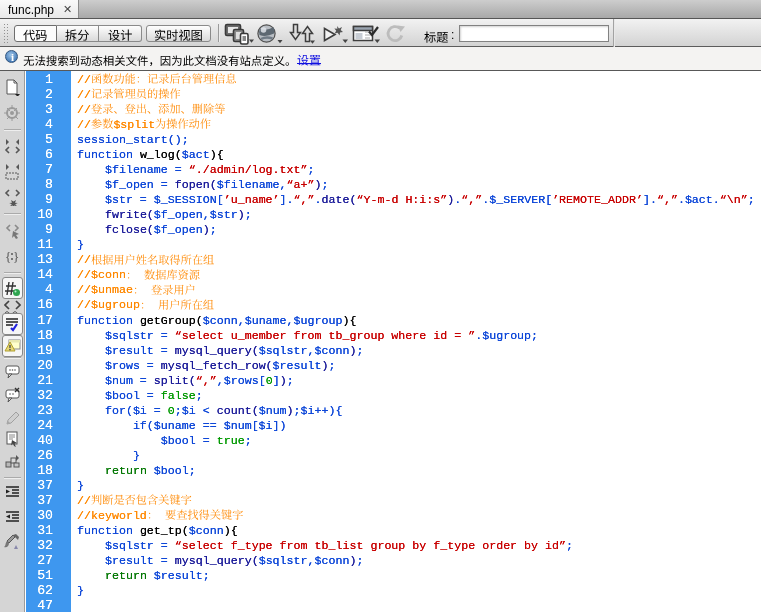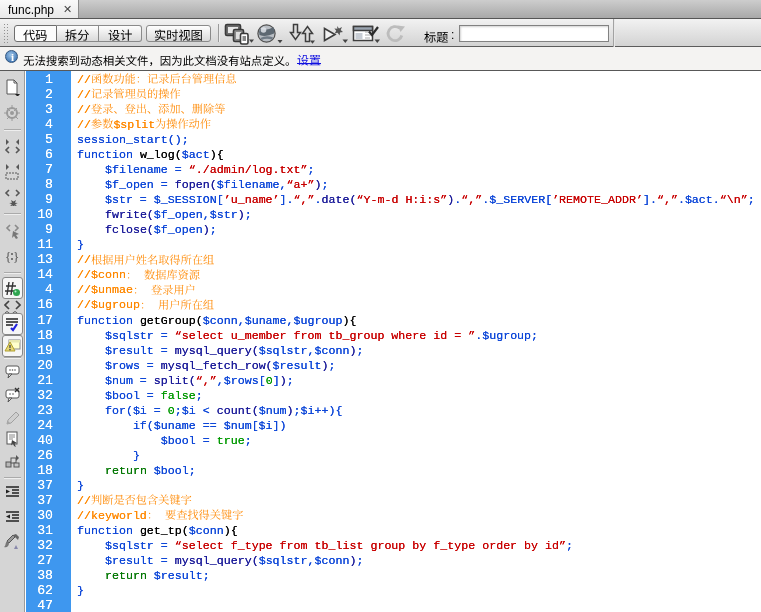--- a/index.html
+++ b/index.html
@@ -260,21 +260,21 @@
         <div class="num">24</div>
         <div class="num">40</div>
         <div class="num">26</div>
         <div class="num">18</div>
         <div class="num">37</div>
         <div class="num">37</div>
         <div class="num">30</div>
         <div class="num">31</div>
         <div class="num">32</div>
         <div class="num">27</div>
-        <div class="num">38</div>
+        <div class="num">51</div>
         <div class="num">62</div>
         <div class="num">47</div>
       </div>
   <div id="codebox"><div class="ln"><i class="c">//</i><svg style="vertical-align:-1.8px;" width="145.6" height="11.5" viewBox="0 -9.856 145.6 11.5">
             <path fill="#ff8800" d="M2.8 -6.4 2.7 -6.3C3.2 -6 4 -5.3 4.2 -4.7C5 -4.3 5.4 -5.9 2.8 -6.4ZM10.4 -7 9.2 -7.1V-0.3H1.9V-6.7C2.2 -6.7 2.4 -6.8 2.4 -7L1.2 -7.1V-0.4C1.1 -0.3 0.9 -0.2 0.8 -0.1L1.7 0.4L2 0H9.2V0.9H9.4C9.7 0.9 10 0.7 10 0.6V-6.7C10.3 -6.7 10.4 -6.8 10.4 -7ZM2.3 -3 2.9 -2.2C3 -2.3 3.1 -2.4 3.1 -2.5C4 -3.2 4.8 -3.8 5.3 -4.3V-1.9C5.3 -1.7 5.3 -1.7 5.1 -1.7C4.9 -1.7 3.7 -1.7 3.7 -1.7V-1.6C4.2 -1.5 4.5 -1.4 4.7 -1.3C4.8 -1.2 4.9 -1 4.9 -0.8C5.9 -0.9 6 -1.3 6 -1.9V-4.2C6.8 -3.6 7.6 -2.8 7.9 -2.2C8.7 -1.8 9 -3.4 6 -4.5V-4.6C6.8 -5 7.8 -5.5 8.4 -5.9C8.6 -5.8 8.7 -5.8 8.7 -5.9L7.8 -6.6C7.4 -6.1 6.6 -5.4 6 -4.8V-6.7C6.3 -6.8 6.4 -6.9 6.4 -7H6.4C7.5 -7.4 8.7 -8 9.5 -8.5C9.8 -8.5 9.9 -8.5 10 -8.6L9.2 -9.4L8.6 -8.9H1.3L1.4 -8.5H8.3C7.7 -8.1 6.8 -7.5 6 -7.1L5.3 -7.1V-4.5C4.1 -3.9 2.8 -3.2 2.3 -3Z M16.9 -8.7 15.9 -9C15.7 -8.4 15.4 -7.8 15.2 -7.3L15.4 -7.2C15.7 -7.6 16.1 -8 16.5 -8.5C16.7 -8.5 16.8 -8.5 16.9 -8.7ZM12.3 -8.9 12.2 -8.8C12.5 -8.5 12.9 -7.9 12.9 -7.4C13.6 -6.9 14.2 -8.2 12.3 -8.9ZM14.4 -3.9C14.8 -3.9 14.9 -4 14.9 -4.1L13.9 -4.4C13.8 -4.2 13.6 -3.8 13.3 -3.3H11.7L11.8 -3H13.2C12.9 -2.4 12.6 -1.9 12.3 -1.6C13 -1.4 13.8 -1.2 14.5 -0.8C13.9 -0.2 13 0.3 11.8 0.7L11.8 0.9C13.2 0.6 14.2 0.1 15 -0.6C15.4 -0.3 15.7 -0.1 15.9 0.1C16.5 0.3 16.7 -0.4 15.5 -1.1C15.9 -1.6 16.3 -2.2 16.5 -2.9C16.8 -2.9 16.9 -2.9 17 -3L16.2 -3.7L15.8 -3.3H14.1ZM15.8 -3C15.6 -2.3 15.3 -1.8 14.9 -1.3C14.5 -1.5 13.9 -1.6 13.1 -1.7C13.4 -2.1 13.7 -2.5 13.9 -3ZM19.4 -9.1 18.2 -9.4C17.9 -7.4 17.4 -5.3 16.7 -4L16.9 -3.9C17.2 -4.3 17.6 -4.9 17.8 -5.5C18.1 -4.2 18.4 -3 18.9 -2C18.2 -0.9 17.2 -0 15.8 0.7L15.9 0.9C17.4 0.3 18.4 -0.5 19.2 -1.4C19.7 -0.5 20.4 0.3 21.4 0.9C21.5 0.5 21.7 0.4 22.1 0.3L22.1 0.2C21 -0.3 20.2 -1 19.6 -1.9C20.5 -3.2 20.9 -4.7 21.1 -6.5H21.8C22 -6.5 22.1 -6.6 22.1 -6.7C21.7 -7 21.2 -7.5 21.2 -7.5L20.6 -6.9H18.4C18.6 -7.5 18.8 -8.2 19 -8.8C19.2 -8.8 19.4 -8.9 19.4 -9.1ZM18.3 -6.5H20.2C20.1 -5 19.8 -3.7 19.2 -2.6C18.7 -3.5 18.3 -4.6 18 -5.8ZM16.5 -7.7 16 -7.1H14.8V-9C15 -9 15.1 -9.1 15.2 -9.3L14.1 -9.4V-7.1L11.7 -7.1L11.8 -6.7H13.7C13.2 -5.8 12.5 -5 11.6 -4.4L11.7 -4.2C12.6 -4.6 13.5 -5.2 14.1 -6V-4.4H14.2C14.4 -4.4 14.8 -4.5 14.8 -4.6V-6.3C15.3 -5.9 15.9 -5.2 16.1 -4.7C16.8 -4.3 17.2 -5.8 14.8 -6.6V-6.7H17.1C17.2 -6.7 17.4 -6.8 17.4 -6.9C17.1 -7.2 16.5 -7.7 16.5 -7.7Z M30.1 -9.2 29 -9.3C29 -8.4 29 -7.4 28.9 -6.6H26.8L26.9 -6.3H28.9C28.8 -3.4 28.1 -1.1 25.2 0.7L25.4 0.9C28.8 -0.9 29.5 -3.3 29.6 -6.3H32C31.8 -3 31.6 -0.7 31.1 -0.3C31 -0.1 30.9 -0.1 30.7 -0.1C30.4 -0.1 29.6 -0.2 29.1 -0.2L29.1 -0C29.5 0 30 0.2 30.2 0.3C30.3 0.4 30.4 0.6 30.4 0.8C30.9 0.8 31.4 0.7 31.7 0.3C32.3 -0.3 32.6 -2.6 32.7 -6.2C32.9 -6.2 33.1 -6.2 33.1 -6.3L32.3 -7.1L31.8 -6.6H29.7C29.7 -7.3 29.7 -8.1 29.7 -8.9C30 -8.9 30.1 -9 30.1 -9.2ZM26.7 -8.4 26.2 -7.8H23L23.1 -7.5H24.7V-2.5C23.9 -2.3 23.2 -2.1 22.8 -1.9L23.4 -1.1C23.5 -1.1 23.6 -1.2 23.6 -1.3C25.5 -2.2 26.8 -2.9 27.8 -3.4L27.8 -3.6L25.4 -2.8V-7.5H27.3C27.5 -7.5 27.6 -7.5 27.6 -7.6C27.3 -8 26.7 -8.4 26.7 -8.4Z M37.5 -8.2 37.4 -8.1C37.7 -7.8 38 -7.3 38.3 -6.9C37 -6.8 35.7 -6.7 34.8 -6.7C35.6 -7.3 36.5 -8.2 36.9 -8.9C37.2 -8.8 37.3 -8.9 37.4 -9L36.3 -9.5C36 -8.8 35.1 -7.4 34.4 -6.9C34.3 -6.8 34.1 -6.8 34.1 -6.8L34.5 -5.8C34.5 -5.9 34.6 -5.9 34.7 -6C36.2 -6.2 37.5 -6.5 38.4 -6.6C38.5 -6.4 38.6 -6.2 38.6 -6C39.4 -5.4 40 -7.1 37.5 -8.2ZM40.9 -4.1 39.9 -4.2V-0.1C39.9 0.5 40 0.7 40.9 0.7H42.1C43.8 0.7 44.2 0.5 44.2 0.2C44.2 0.1 44.1 -0 43.9 -0.1L43.8 -1.4H43.7C43.6 -0.9 43.4 -0.3 43.4 -0.1C43.3 -0.1 43.3 -0 43.1 -0C43 0 42.6 0 42.1 0H41C40.6 0 40.6 -0.1 40.6 -0.2V-1.7C41.7 -2 42.9 -2.5 43.6 -3C43.8 -2.9 44 -2.9 44.1 -3L43.1 -3.7C42.6 -3.1 41.6 -2.4 40.6 -1.9V-3.8C40.8 -3.9 40.9 -4 40.9 -4.1ZM40.9 -9.2 39.8 -9.3V-5.3C39.8 -4.8 40 -4.6 40.9 -4.6H42C43.7 -4.6 44.1 -4.7 44.1 -5.1C44.1 -5.2 44 -5.3 43.8 -5.4L43.7 -6.6H43.6C43.5 -6 43.4 -5.5 43.3 -5.4C43.2 -5.3 43.2 -5.3 43.1 -5.3C42.9 -5.3 42.5 -5.3 42.1 -5.3H41C40.6 -5.3 40.6 -5.3 40.6 -5.5V-6.8C41.6 -7.1 42.8 -7.6 43.5 -8C43.7 -7.9 43.9 -7.9 44 -8L43.1 -8.6C42.6 -8.2 41.5 -7.5 40.6 -7.1V-8.9C40.8 -8.9 40.9 -9 40.9 -9.2ZM35.5 0.6V-1.9H37.8V-0.3C37.8 -0.1 37.8 -0.1 37.6 -0.1C37.4 -0.1 36.6 -0.1 36.6 -0.1V0C37 0.1 37.2 0.2 37.3 0.3C37.5 0.4 37.5 0.6 37.5 0.8C38.4 0.7 38.5 0.4 38.5 -0.2V-4.7C38.8 -4.8 39 -4.9 39 -4.9L38.1 -5.6L37.7 -5.2H35.6L34.8 -5.6V0.9H34.9C35.2 0.9 35.5 0.7 35.5 0.6ZM37.8 -4.9V-3.7H35.5V-4.9ZM37.8 -2.2H35.5V-3.4H37.8Z M47.4 -0.4C47.8 -0.4 48.1 -0.7 48.1 -1.1C48.1 -1.4 47.8 -1.7 47.4 -1.7C47 -1.7 46.7 -1.4 46.7 -1.1C46.7 -0.7 47 -0.4 47.4 -0.4ZM47.4 -4.9C47.8 -4.9 48.1 -5.2 48.1 -5.6C48.1 -5.9 47.8 -6.2 47.4 -6.2C47 -6.2 46.7 -5.9 46.7 -5.6C46.7 -5.2 47 -4.9 47.4 -4.9Z M57.5 -9.4 57.4 -9.3C57.9 -8.8 58.6 -7.9 58.9 -7.2C59.7 -6.7 60.2 -8.4 57.5 -9.4ZM58.8 -5.9C59 -5.9 59.2 -6 59.2 -6.1L58.5 -6.7L58.1 -6.3H56.5L56.6 -6H58.1V-1C58.1 -0.8 58 -0.8 57.7 -0.6L58.2 0.3C58.3 0.3 58.4 0.1 58.5 -0.1C59.3 -0.9 60.1 -1.7 60.5 -2.1L60.4 -2.2L58.8 -1.2ZM60.8 -5.3V-0.3C60.8 0.3 61.1 0.5 62.2 0.5H64C66.3 0.5 66.8 0.4 66.8 0C66.8 -0.1 66.7 -0.2 66.4 -0.3L66.4 -1.9H66.2C66.1 -1.2 66 -0.5 65.9 -0.3C65.8 -0.2 65.7 -0.2 65.6 -0.1C65.3 -0.1 64.8 -0.1 64 -0.1H62.3C61.6 -0.1 61.6 -0.2 61.6 -0.4V-4.6H65V-3.8H65.1C65.4 -3.8 65.7 -3.9 65.7 -4V-8C66 -8 66.2 -8.1 66.3 -8.2L65.3 -8.9L64.9 -8.5H60.2L60.3 -8.1H65V-5H61.7L60.8 -5.3Z M69.2 -4.6 69.1 -4.5C69.7 -4.1 70.4 -3.3 70.6 -2.7C71.5 -2.2 71.9 -3.9 69.2 -4.6ZM76.9 -6 76.4 -5.4H75.7L75.8 -8.4C76 -8.4 76.1 -8.5 76.2 -8.5L75.3 -9.2L75 -8.8H69.1L69.2 -8.5H75L75 -7.1H69.4L69.5 -6.8H75L74.9 -5.4H67.7L67.8 -5H72.4V-2.9C70.5 -2 68.6 -1.1 67.8 -0.9L68.5 -0C68.6 -0.1 68.7 -0.2 68.7 -0.3C70.3 -1.2 71.5 -2 72.4 -2.6V-0.2C72.4 -0.1 72.4 -0 72.1 -0C71.9 -0 70.7 -0.1 70.7 -0.1V0.1C71.2 0.1 71.5 0.2 71.7 0.3C71.9 0.5 71.9 0.7 71.9 0.9C73 0.8 73.1 0.4 73.1 -0.2V-4.6C73.9 -2.1 75.5 -0.8 77.3 0.1C77.4 -0.2 77.6 -0.4 77.9 -0.5L77.9 -0.6C76.8 -1 75.6 -1.6 74.6 -2.6C75.4 -3 76.2 -3.6 76.6 -4C76.9 -3.9 77 -3.9 77.1 -4L76.1 -4.6C75.8 -4.1 75.1 -3.4 74.4 -2.8C73.9 -3.4 73.5 -4.1 73.2 -5H77.6C77.8 -5 77.9 -5.1 77.9 -5.2C77.6 -5.6 76.9 -6 76.9 -6Z M87.1 -9.4C85.8 -8.9 83.4 -8.4 81.3 -8L80.3 -8.4V-5.2C80.3 -3.1 80.1 -1 78.8 0.7L79 0.8C80.9 -0.8 81 -3.3 81 -5.2V-5.7H88.8C89 -5.7 89.1 -5.8 89.2 -5.9C88.7 -6.3 88.1 -6.8 88.1 -6.8L87.5 -6.1H81V-7.8C83.3 -7.9 85.7 -8.3 87.3 -8.6C87.6 -8.5 87.8 -8.5 87.9 -8.6ZM82 -3.8V0.9H82.1C82.5 0.9 82.7 0.7 82.7 0.7V-0.1H87.1V0.8H87.2C87.5 0.8 87.8 0.6 87.8 0.6V-3.4C88 -3.5 88.2 -3.5 88.2 -3.6L87.4 -4.2L87 -3.8H82.8L82 -4.2ZM82.7 -0.4V-3.5H87.1V-0.4Z M96.8 -7.7 96.6 -7.6C97.2 -7.2 97.9 -6.5 98.4 -5.9C95.7 -5.7 93.1 -5.6 91.6 -5.5C93 -6.4 94.5 -7.8 95.4 -8.7C95.6 -8.7 95.8 -8.8 95.8 -8.9L94.8 -9.4C94.1 -8.4 92.4 -6.5 91.1 -5.7C91 -5.6 90.7 -5.6 90.7 -5.6L91.1 -4.6C91.2 -4.7 91.3 -4.7 91.3 -4.8C94.3 -5.1 96.8 -5.4 98.6 -5.6C98.9 -5.2 99.1 -4.8 99.2 -4.5C100.1 -3.9 100.5 -6.1 96.8 -7.7ZM97.8 -0.4H92.6V-3.4H97.8ZM92.6 0.6V-0.1H97.8V0.7H97.9C98.2 0.7 98.5 0.6 98.5 0.5V-3.2C98.8 -3.3 99 -3.4 99 -3.5L98.1 -4.2L97.7 -3.7H92.7L91.9 -4.1V0.8H92C92.3 0.8 92.6 0.7 92.6 0.6Z M105.8 -7.2 105.7 -7.1C106 -6.9 106.3 -6.5 106.3 -6.2C107 -5.7 107.6 -7 105.8 -7.2ZM108.5 -9 107.4 -9.4C107.2 -8.6 106.7 -7.8 106.4 -7.3L106.5 -7.2C106.8 -7.4 107.1 -7.6 107.4 -8H108.3C108.6 -7.7 108.8 -7.2 108.9 -6.9C109.4 -6.4 110 -7.4 108.9 -8H111.2C111.4 -8 111.5 -8 111.5 -8.1C111.2 -8.5 110.6 -8.9 110.6 -8.9L110.1 -8.3H107.7C107.8 -8.5 108 -8.6 108.1 -8.8C108.3 -8.8 108.4 -8.9 108.5 -9ZM104 -9 103 -9.4C102.5 -8.3 101.9 -7.2 101.2 -6.5L101.4 -6.4C102 -6.7 102.5 -7.3 103 -8H103.8C104 -7.7 104.3 -7.2 104.3 -6.9C104.8 -6.4 105.4 -7.4 104.2 -8H106.3C106.4 -8 106.5 -8 106.6 -8.1C106.2 -8.5 105.7 -8.9 105.7 -8.9L105.3 -8.3H103.3C103.4 -8.5 103.5 -8.7 103.6 -8.8C103.8 -8.8 104 -8.9 104 -9ZM104.3 -4.4H108.7V-3.2H104.3ZM103.6 -5.1V0.9H103.7C104 0.9 104.3 0.7 104.3 0.6V0.1H109.3V0.7H109.4C109.7 0.7 110.1 0.5 110.1 0.5V-1.5C110.3 -1.6 110.4 -1.6 110.5 -1.7L109.6 -2.4L109.2 -2H104.3V-2.9H108.7V-2.6H108.8C109 -2.6 109.4 -2.7 109.4 -2.8V-4.3C109.6 -4.4 109.7 -4.5 109.8 -4.5L108.9 -5.2L108.6 -4.8H104.4ZM104.3 -1.6H109.3V-0.2H104.3ZM102.7 -6.6 102.5 -6.6C102.6 -5.9 102.3 -5.3 101.9 -5C101.7 -4.9 101.6 -4.7 101.7 -4.4C101.8 -4.2 102.2 -4.2 102.4 -4.4C102.7 -4.6 102.9 -5.1 102.9 -5.7H110.2C110.1 -5.3 110 -4.9 109.9 -4.6L110.1 -4.5C110.4 -4.8 110.8 -5.3 111 -5.6C111.2 -5.6 111.3 -5.6 111.4 -5.7L110.6 -6.5L110.1 -6H102.9C102.8 -6.2 102.8 -6.4 102.7 -6.6Z M116.5 -8.6V-3.2H116.6C116.9 -3.2 117.2 -3.3 117.2 -3.4V-3.9H118.9V-2.2H116.4L116.5 -1.8H118.9V0.1H115.3L115.4 0.5H122.7C122.8 0.5 123 0.4 123 0.3C122.6 -0.1 122 -0.6 122 -0.6L121.5 0.1H119.6V-1.8H122.2C122.4 -1.8 122.5 -1.9 122.5 -2C122.1 -2.4 121.6 -2.8 121.6 -2.8L121 -2.2H119.6V-3.9H121.4V-3.4H121.5C121.8 -3.4 122.1 -3.6 122.1 -3.7V-8.1C122.4 -8.2 122.5 -8.3 122.6 -8.3L121.7 -9L121.3 -8.6H117.2L116.5 -8.9ZM118.9 -6.1V-4.2H117.2V-6.1ZM119.6 -6.1H121.4V-4.2H119.6ZM118.9 -6.4H117.2V-8.3H118.9ZM119.6 -6.4V-8.3H121.4V-6.4ZM112.3 -1.2 112.7 -0.3C112.8 -0.3 112.9 -0.4 112.9 -0.5C114.4 -1.3 115.5 -1.9 116.4 -2.4L116.3 -2.5L114.6 -1.9V-4.9H115.9C116.1 -4.9 116.2 -4.9 116.2 -5C115.9 -5.4 115.4 -5.8 115.4 -5.8L114.9 -5.2H114.6V-7.9H116.1C116.2 -7.9 116.4 -7.9 116.4 -8.1C116 -8.4 115.4 -8.9 115.4 -8.9L114.9 -8.2H112.5L112.6 -7.9H113.9V-5.2H112.5L112.6 -4.9H113.9V-1.7C113.2 -1.4 112.6 -1.3 112.3 -1.2Z M129.4 -9.5 129.3 -9.4C129.7 -9 130.3 -8.2 130.3 -7.6C131.1 -7.1 131.7 -8.7 129.4 -9.5ZM132.5 -4.9 132 -4.3H127.5L127.6 -4H133.1C133.2 -4 133.3 -4 133.3 -4.1C133 -4.5 132.5 -4.9 132.5 -4.9ZM132.5 -6.5 132 -5.8H127.5L127.5 -5.5H133.1C133.2 -5.5 133.3 -5.6 133.4 -5.7C133 -6 132.5 -6.5 132.5 -6.5ZM133.1 -8.1 132.6 -7.4H126.7L126.8 -7.1H133.8C133.9 -7.1 134 -7.1 134.1 -7.2C133.7 -7.6 133.1 -8.1 133.1 -8.1ZM126.2 -6.3 125.8 -6.4C126.2 -7.2 126.5 -8 126.8 -8.8C127.1 -8.8 127.2 -8.9 127.2 -9L126.1 -9.4C125.5 -7.2 124.5 -5 123.6 -3.6L123.7 -3.5C124.2 -4 124.7 -4.6 125.1 -5.3V0.9H125.3C125.6 0.9 125.9 0.7 125.9 0.6V-6.1C126.1 -6.1 126.2 -6.2 126.2 -6.3ZM128.4 0.6V0H132.2V0.7H132.3C132.6 0.7 132.9 0.6 133 0.5V-2.4C133.2 -2.4 133.3 -2.5 133.4 -2.6L132.5 -3.3L132.1 -2.8H128.4L127.7 -3.2V0.9H127.8C128.1 0.9 128.4 0.7 128.4 0.6ZM132.2 -2.5V-0.3H128.4V-2.5Z M138.7 -2.6 137.6 -2.7V-0.2C137.6 0.4 137.8 0.5 138.9 0.5H140.5C142.8 0.5 143.2 0.4 143.2 0C143.2 -0.1 143.1 -0.2 142.8 -0.3L142.8 -1.5H142.7C142.5 -0.9 142.4 -0.5 142.3 -0.3C142.3 -0.2 142.2 -0.2 142 -0.2C141.8 -0.1 141.3 -0.1 140.6 -0.1H139C138.4 -0.1 138.4 -0.2 138.4 -0.3V-2.4C138.6 -2.4 138.7 -2.5 138.7 -2.6ZM136.5 -2.2 136.3 -2.2C136.3 -1.4 135.8 -0.6 135.3 -0.3C135.1 -0.2 134.9 0 135 0.2C135.2 0.4 135.5 0.4 135.8 0.2C136.2 -0.1 136.8 -0.9 136.5 -2.2ZM143 -2.3 142.8 -2.2C143.5 -1.6 144.2 -0.7 144.4 0.1C145.2 0.7 145.7 -1.2 143 -2.3ZM139.5 -2.8 139.4 -2.7C139.8 -2.3 140.4 -1.6 140.5 -1C141.2 -0.5 141.7 -2 139.5 -2.8ZM137.5 -3V-3.4H142.5V-2.8H142.6C142.8 -2.8 143.2 -2.9 143.2 -3V-7.7C143.4 -7.8 143.6 -7.8 143.7 -7.9L142.8 -8.6L142.3 -8.2H139.6C139.9 -8.4 140.2 -8.7 140.4 -9C140.6 -8.9 140.8 -9 140.8 -9.2L139.6 -9.5C139.5 -9.1 139.3 -8.6 139.2 -8.2H137.6L136.8 -8.5V-2.7H136.9C137.3 -2.7 137.5 -2.9 137.5 -3ZM142.5 -3.7H137.5V-4.9H142.5ZM142.5 -6.7H137.5V-7.8H142.5ZM142.5 -6.4V-5.2H137.5V-6.4Z"></path>
           </svg></div><div class="ln"><i class="c">//</i><svg style="vertical-align:-1.8px;" width="89.6" height="11.5" viewBox="0 -9.856 89.6 11.5">
             <path fill="#ff8800" d="M1.5 -9.4 1.4 -9.3C1.9 -8.8 2.6 -7.9 2.9 -7.2C3.7 -6.7 4.2 -8.4 1.5 -9.4ZM2.8 -5.9C3 -5.9 3.2 -6 3.2 -6.1L2.5 -6.7L2.1 -6.3H0.5L0.6 -6H2.1V-1C2.1 -0.8 2 -0.8 1.7 -0.6L2.2 0.3C2.3 0.3 2.4 0.1 2.5 -0.1C3.3 -0.9 4.1 -1.7 4.5 -2.1L4.4 -2.2L2.8 -1.2ZM4.8 -5.3V-0.3C4.8 0.3 5.1 0.5 6.2 0.5H8C10.3 0.5 10.8 0.4 10.8 0C10.8 -0.1 10.7 -0.2 10.4 -0.3L10.4 -1.9H10.2C10.1 -1.2 10 -0.5 9.9 -0.3C9.8 -0.2 9.7 -0.2 9.6 -0.1C9.3 -0.1 8.8 -0.1 8 -0.1H6.3C5.6 -0.1 5.6 -0.2 5.6 -0.4V-4.6H9V-3.8H9.1C9.4 -3.8 9.7 -3.9 9.7 -4V-8C10 -8 10.2 -8.1 10.3 -8.2L9.3 -8.9L8.9 -8.5H4.2L4.3 -8.1H9V-5H5.7L4.8 -5.3Z M13.2 -4.6 13.1 -4.5C13.7 -4.1 14.4 -3.3 14.6 -2.7C15.5 -2.2 15.9 -3.9 13.2 -4.6ZM20.9 -6 20.4 -5.4H19.7L19.8 -8.4C20 -8.4 20.1 -8.5 20.2 -8.5L19.3 -9.2L19 -8.8H13.1L13.2 -8.5H19L19 -7.1H13.4L13.5 -6.8H19L18.9 -5.4H11.7L11.8 -5H16.4V-2.9C14.5 -2 12.6 -1.1 11.8 -0.9L12.5 -0C12.6 -0.1 12.7 -0.2 12.7 -0.3C14.3 -1.2 15.5 -2 16.4 -2.6V-0.2C16.4 -0.1 16.4 -0 16.1 -0C15.9 -0 14.7 -0.1 14.7 -0.1V0.1C15.2 0.1 15.5 0.2 15.7 0.3C15.9 0.5 15.9 0.7 15.9 0.9C17 0.8 17.1 0.4 17.1 -0.2V-4.6C17.9 -2.1 19.5 -0.8 21.3 0.1C21.4 -0.2 21.6 -0.4 21.9 -0.5L21.9 -0.6C20.8 -1 19.6 -1.6 18.6 -2.6C19.4 -3 20.2 -3.6 20.6 -4C20.9 -3.9 21 -3.9 21.1 -4L20.1 -4.6C19.8 -4.1 19.1 -3.4 18.4 -2.8C17.9 -3.4 17.5 -4.1 17.2 -5H21.6C21.8 -5 21.9 -5.1 21.9 -5.2C21.6 -5.6 20.9 -6 20.9 -6Z M27.4 -7.2 27.3 -7.1C27.6 -6.9 27.9 -6.5 27.9 -6.2C28.6 -5.7 29.2 -7 27.4 -7.2ZM30.1 -9 29 -9.4C28.8 -8.6 28.3 -7.8 28 -7.3L28.1 -7.2C28.4 -7.4 28.7 -7.6 29 -8H29.9C30.2 -7.7 30.4 -7.2 30.5 -6.9C31 -6.4 31.6 -7.4 30.5 -8H32.8C33 -8 33.1 -8 33.1 -8.1C32.8 -8.5 32.2 -8.9 32.2 -8.9L31.7 -8.3H29.3C29.4 -8.5 29.6 -8.6 29.7 -8.8C29.9 -8.8 30 -8.9 30.1 -9ZM25.6 -9 24.6 -9.4C24.1 -8.3 23.5 -7.2 22.8 -6.5L23 -6.4C23.6 -6.7 24.1 -7.3 24.6 -8H25.4C25.6 -7.7 25.9 -7.2 25.9 -6.9C26.4 -6.4 27 -7.4 25.8 -8H27.9C28 -8 28.1 -8 28.2 -8.1C27.8 -8.5 27.3 -8.9 27.3 -8.9L26.9 -8.3H24.9C25 -8.5 25.1 -8.7 25.2 -8.8C25.4 -8.8 25.6 -8.9 25.6 -9ZM25.9 -4.4H30.3V-3.2H25.9ZM25.2 -5.1V0.9H25.3C25.6 0.9 25.9 0.7 25.9 0.6V0.1H30.9V0.7H31C31.3 0.7 31.7 0.5 31.7 0.5V-1.5C31.9 -1.6 32 -1.6 32.1 -1.7L31.2 -2.4L30.8 -2H25.9V-2.9H30.3V-2.6H30.4C30.6 -2.6 31 -2.7 31 -2.8V-4.3C31.2 -4.4 31.3 -4.5 31.4 -4.5L30.5 -5.2L30.2 -4.8H26ZM25.9 -1.6H30.9V-0.2H25.9ZM24.3 -6.6 24.1 -6.6C24.2 -5.9 23.9 -5.3 23.5 -5C23.3 -4.9 23.2 -4.7 23.3 -4.4C23.4 -4.2 23.8 -4.2 24 -4.4C24.3 -4.6 24.5 -5.1 24.5 -5.7H31.8C31.7 -5.3 31.6 -4.9 31.5 -4.6L31.7 -4.5C32 -4.8 32.4 -5.3 32.6 -5.6C32.8 -5.6 32.9 -5.6 33 -5.7L32.2 -6.5L31.7 -6H24.5C24.4 -6.2 24.4 -6.4 24.3 -6.6Z M38.1 -8.6V-3.2H38.2C38.5 -3.2 38.8 -3.3 38.8 -3.4V-3.9H40.5V-2.2H38L38.1 -1.8H40.5V0.1H36.9L37 0.5H44.3C44.4 0.5 44.6 0.4 44.6 0.3C44.2 -0.1 43.6 -0.6 43.6 -0.6L43.1 0.1H41.2V-1.8H43.8C44 -1.8 44.1 -1.9 44.1 -2C43.7 -2.4 43.2 -2.8 43.2 -2.8L42.6 -2.2H41.2V-3.9H43V-3.4H43.1C43.4 -3.4 43.7 -3.6 43.7 -3.7V-8.1C44 -8.2 44.1 -8.3 44.2 -8.3L43.3 -9L42.9 -8.6H38.8L38.1 -8.9ZM40.5 -6.1V-4.2H38.8V-6.1ZM41.2 -6.1H43V-4.2H41.2ZM40.5 -6.4H38.8V-8.3H40.5ZM41.2 -6.4V-8.3H43V-6.4ZM33.9 -1.2 34.3 -0.3C34.4 -0.3 34.5 -0.4 34.5 -0.5C36 -1.3 37.1 -1.9 38 -2.4L37.9 -2.5L36.2 -1.9V-4.9H37.5C37.7 -4.9 37.8 -4.9 37.8 -5C37.5 -5.4 37 -5.8 37 -5.8L36.5 -5.2H36.2V-7.9H37.7C37.8 -7.9 38 -7.9 38 -8.1C37.6 -8.4 37 -8.9 37 -8.9L36.5 -8.2H34.1L34.2 -7.9H35.5V-5.2H34.1L34.2 -4.9H35.5V-1.7C34.8 -1.4 34.2 -1.3 33.9 -1.2Z M50.7 -1.5 50.6 -1.3C52.4 -0.7 53.8 0.1 54.5 0.8C55.4 1.4 56.7 -0.4 50.7 -1.5ZM51.3 -4.3 50.1 -4.4C50.1 -2 50.1 -0.4 45.4 0.7L45.6 0.9C50.8 -0.1 50.8 -1.7 50.9 -4.1C51.1 -4.1 51.2 -4.2 51.3 -4.3ZM47.5 -1.1V-4.9H53.5V-1.2H53.6C53.9 -1.2 54.2 -1.4 54.2 -1.5V-4.8C54.4 -4.8 54.6 -4.9 54.7 -5L53.8 -5.7L53.4 -5.2H47.5L46.7 -5.6V-0.9H46.8C47.2 -0.9 47.5 -1.1 47.5 -1.1ZM48.1 -6.1V-6.4H53V-6H53.1C53.3 -6 53.7 -6.2 53.7 -6.2V-8.3C53.9 -8.3 54.1 -8.4 54.1 -8.5L53.3 -9.1L52.9 -8.7H48.1L47.4 -9.1V-5.8H47.5C47.8 -5.8 48.1 -6 48.1 -6.1ZM53 -8.4V-6.8H48.1V-8.4Z M62.1 -5.1 62 -5C62.5 -4.4 63.2 -3.4 63.3 -2.7C64.2 -2.1 64.8 -3.9 62.1 -5.1ZM59.7 -9.1 58.6 -9.4C58.5 -8.8 58.3 -8 58.1 -7.4H57.8L57 -7.8V0.5H57.1C57.4 0.5 57.7 0.4 57.7 0.3V-0.6H60V0.2H60.1C60.4 0.2 60.7 0 60.7 -0.1V-6.9C61 -7 61.2 -7.1 61.2 -7.2L60.3 -7.9L59.9 -7.4H58.5C58.8 -7.9 59.1 -8.4 59.3 -8.9C59.5 -8.9 59.7 -8.9 59.7 -9.1ZM60 -7.1V-4.3H57.7V-7.1ZM57.7 -3.9H60V-1H57.7ZM63.9 -9 62.8 -9.4C62.4 -7.6 61.7 -5.9 61 -4.8L61.1 -4.7C61.7 -5.3 62.3 -6.1 62.8 -7.1H65.5C65.4 -3.2 65.2 -0.7 64.8 -0.3C64.7 -0.2 64.6 -0.1 64.4 -0.1C64.1 -0.1 63.3 -0.2 62.8 -0.3L62.8 -0.1C63.3 0 63.7 0.2 63.9 0.3C64.1 0.4 64.1 0.6 64.1 0.9C64.7 0.9 65.1 0.7 65.4 0.3C66 -0.3 66.1 -2.8 66.2 -7C66.5 -7 66.6 -7.1 66.7 -7.2L65.8 -7.9L65.4 -7.4H62.9C63.1 -7.9 63.3 -8.3 63.5 -8.8C63.7 -8.8 63.9 -8.9 63.9 -9Z M67.5 -3.9 68 -3C68.1 -3 68.2 -3.1 68.2 -3.2L69.2 -3.8V-0.3C69.2 -0.1 69.2 -0 69 -0C68.8 -0 67.8 -0.1 67.8 -0.1V0.1C68.3 0.1 68.5 0.2 68.6 0.3C68.8 0.4 68.8 0.6 68.9 0.9C69.8 0.8 69.9 0.4 69.9 -0.2V-4.2L71.1 -4.9L71.1 -5L69.9 -4.6V-6.6H71.4C71.5 -6.6 71.6 -6.7 71.6 -6.8C71.3 -7.1 70.8 -7.6 70.8 -7.6L70.3 -7H69.9V-9C70.2 -9 70.3 -9.1 70.3 -9.3L69.2 -9.4V-7H67.7L67.7 -6.6H69.2V-4.4C68.5 -4.2 67.9 -4 67.5 -3.9ZM74.7 -6.1V-3.7L73.9 -3.8V-2.8H70.8L70.9 -2.5H73.3C72.7 -1.4 71.7 -0.5 70.5 0.2L70.6 0.4C71.9 -0.2 73.1 -1 73.9 -2V0.9H74C74.3 0.9 74.6 0.7 74.6 0.6V-2.5H74.6C75.2 -1.3 76.3 -0.3 77.4 0.3C77.5 -0.1 77.7 -0.3 78 -0.3L78 -0.4C76.9 -0.8 75.6 -1.6 74.9 -2.5H77.6C77.8 -2.5 77.9 -2.6 77.9 -2.7C77.6 -3 77 -3.5 77 -3.5L76.4 -2.8H74.6V-3.4C74.8 -3.5 74.9 -3.6 74.9 -3.7C75.2 -3.7 75.4 -3.8 75.4 -3.9V-4.1H76.8V-3.8H76.9C77.2 -3.8 77.5 -3.9 77.5 -4V-5.7C77.7 -5.8 77.9 -5.8 77.9 -5.9L77.1 -6.5L76.7 -6.1H75.5L74.7 -6.5ZM72.4 -8.9V-6.6H72.5C72.9 -6.6 73.1 -6.8 73.1 -6.8V-6.9H75.5V-6.7H75.6C75.9 -6.7 76.2 -6.8 76.2 -6.9V-8.5C76.4 -8.5 76.6 -8.6 76.6 -8.7L75.8 -9.3L75.4 -8.9H73.2L72.4 -9.3ZM73.1 -7.3V-8.6H75.5V-7.3ZM71.2 -6.1V-3.6H71.3C71.6 -3.6 71.8 -3.8 71.8 -3.9V-4.1H73.2V-3.8H73.3C73.5 -3.8 73.9 -3.9 73.9 -4V-5.7C74.1 -5.8 74.2 -5.8 74.3 -5.9L73.5 -6.5L73.1 -6.1H71.9L71.2 -6.5ZM71.8 -4.4V-5.8H73.2V-4.4ZM75.4 -4.4V-5.8H76.8V-4.4Z M84.2 -9.4C83.7 -7.4 82.7 -5.6 81.7 -4.4L81.9 -4.3C82.6 -4.9 83.3 -5.8 83.9 -6.8H84.8V0.9H84.9C85.3 0.9 85.6 0.7 85.6 0.6V-2.1H88.6C88.8 -2.1 88.9 -2.1 88.9 -2.3C88.5 -2.6 88 -3.1 88 -3.1L87.4 -2.4H85.6V-4.5H88.4C88.6 -4.5 88.7 -4.5 88.7 -4.7C88.4 -5 87.8 -5.5 87.8 -5.5L87.3 -4.8H85.6V-6.8H88.9C89.1 -6.8 89.2 -6.9 89.2 -7C88.8 -7.3 88.2 -7.8 88.2 -7.8L87.7 -7.1H84.1C84.4 -7.6 84.7 -8.2 84.9 -8.8C85.2 -8.7 85.3 -8.8 85.4 -9ZM81.6 -9.4C80.9 -7.2 79.8 -5.1 78.8 -3.7L78.9 -3.6C79.5 -4.1 80 -4.7 80.5 -5.4V0.9H80.6C80.9 0.9 81.2 0.7 81.2 0.6V-5.9C81.4 -5.9 81.5 -6 81.5 -6.1L81 -6.3C81.5 -7.1 81.9 -7.9 82.3 -8.8C82.5 -8.8 82.7 -8.9 82.7 -9Z"></path>
           </svg></div><div class="ln"><i class="c">//</i><svg style="vertical-align:-1.8px;" width="134.4" height="11.5" viewBox="0 -9.856 134.4 11.5">
             <path fill="#ff8800" d="M3.6 -5.8 3.7 -5.5H7.3C7.5 -5.5 7.6 -5.5 7.6 -5.7C7.3 -6 6.7 -6.4 6.7 -6.4L6.2 -5.8ZM3.4 -1.7 3.3 -1.7C3.6 -1.2 4 -0.5 4 0C4.7 0.6 5.4 -0.9 3.4 -1.7ZM1.3 -7.6 1.2 -7.5C1.7 -7.2 2.3 -6.6 2.5 -6.1C2.6 -6 2.7 -5.9 2.8 -6C2.1 -5.1 1.3 -4.4 0.3 -3.8L0.4 -3.7C2.7 -4.7 4.3 -6.4 5.1 -8.2C5.4 -8.2 5.5 -8.2 5.6 -8.3L4.8 -9.1L4.3 -8.6H1.7L1.8 -8.3H4.3C4 -7.6 3.6 -6.9 3.1 -6.3C3.2 -6.7 2.7 -7.4 1.3 -7.6ZM7 -1.8C6.8 -1.2 6.5 -0.3 6.2 0.3H0.6L0.7 0.6H10.3C10.5 0.6 10.6 0.5 10.7 0.4C10.2 0.1 9.6 -0.4 9.6 -0.4L9 0.3H6.5C7 -0.2 7.4 -0.8 7.7 -1.2C7.9 -1.2 8 -1.3 8.1 -1.4ZM9.7 -7.7C9.4 -7.3 8.8 -6.6 8.2 -6.2C7.9 -6.5 7.6 -6.8 7.3 -7.1C8 -7.5 8.6 -8 9.1 -8.3C9.3 -8.2 9.4 -8.3 9.5 -8.4L8.6 -8.9C8.3 -8.5 7.7 -7.9 7.1 -7.4C6.7 -8 6.3 -8.6 6.1 -9.4L5.9 -9.3C6.6 -6.7 8.1 -4.9 10.2 -3.8C10.3 -4.2 10.6 -4.3 10.9 -4.4L10.9 -4.5C10 -4.8 9.2 -5.3 8.4 -6C9.1 -6.3 9.8 -6.7 10.2 -7.1C10.5 -7 10.6 -7 10.7 -7.1ZM2.6 -4.4V-1.6H2.7C3 -1.6 3.4 -1.8 3.4 -1.8V-2.2H7.8V-1.8H7.9C8.2 -1.8 8.5 -1.9 8.5 -2V-4C8.7 -4.1 8.9 -4.1 9 -4.2L8.1 -4.9L7.7 -4.4H3.4L2.6 -4.8ZM3.4 -2.5V-4.1H7.8V-2.5Z M13.2 -4.6 13.1 -4.5C13.7 -4.1 14.4 -3.3 14.6 -2.7C15.5 -2.2 15.9 -3.9 13.2 -4.6ZM20.9 -6 20.4 -5.4H19.7L19.8 -8.4C20 -8.4 20.1 -8.5 20.2 -8.5L19.3 -9.2L19 -8.8H13.1L13.2 -8.5H19L19 -7.1H13.4L13.5 -6.8H19L18.9 -5.4H11.7L11.8 -5H16.4V-2.9C14.5 -2 12.6 -1.1 11.8 -0.9L12.5 -0C12.6 -0.1 12.7 -0.2 12.7 -0.3C14.3 -1.2 15.5 -2 16.4 -2.6V-0.2C16.4 -0.1 16.4 -0 16.1 -0C15.9 -0 14.7 -0.1 14.7 -0.1V0.1C15.2 0.1 15.5 0.2 15.7 0.3C15.9 0.5 15.9 0.7 15.9 0.9C17 0.8 17.1 0.4 17.1 -0.2V-4.6C17.9 -2.1 19.5 -0.8 21.3 0.1C21.4 -0.2 21.6 -0.4 21.9 -0.5L21.9 -0.6C20.8 -1 19.6 -1.6 18.6 -2.6C19.4 -3 20.2 -3.6 20.6 -4C20.9 -3.9 21 -3.9 21.1 -4L20.1 -4.6C19.8 -4.1 19.1 -3.4 18.4 -2.8C17.9 -3.4 17.5 -4.1 17.2 -5H21.6C21.8 -5 21.9 -5.1 21.9 -5.2C21.6 -5.6 20.9 -6 20.9 -6Z M25.2 0.9C25.5 0.9 25.6 0.7 25.6 0.3C25.6 0.1 25.6 -0.1 25.4 -0.4C25 -0.9 24.3 -1.5 23 -1.9L22.8 -1.7C23.8 -1 24.3 -0.4 24.7 0.4C24.8 0.7 25 0.9 25.2 0.9Z M37.2 -5.8 37.3 -5.5H40.9C41.1 -5.5 41.2 -5.5 41.2 -5.7C40.9 -6 40.3 -6.4 40.3 -6.4L39.8 -5.8ZM37 -1.7 36.9 -1.7C37.2 -1.2 37.6 -0.5 37.6 0C38.3 0.6 39 -0.9 37 -1.7ZM34.9 -7.6 34.8 -7.5C35.3 -7.2 35.9 -6.6 36.1 -6.1C36.2 -6 36.3 -5.9 36.4 -6C35.7 -5.1 34.9 -4.4 33.9 -3.8L34 -3.7C36.3 -4.7 37.9 -6.4 38.7 -8.2C39 -8.2 39.1 -8.2 39.2 -8.3L38.4 -9.1L37.9 -8.6H35.3L35.4 -8.3H37.9C37.6 -7.6 37.2 -6.9 36.7 -6.3C36.8 -6.7 36.3 -7.4 34.9 -7.6ZM40.6 -1.8C40.4 -1.2 40.1 -0.3 39.8 0.3H34.2L34.3 0.6H43.9C44.1 0.6 44.2 0.5 44.3 0.4C43.8 0.1 43.2 -0.4 43.2 -0.4L42.6 0.3H40.1C40.6 -0.2 41 -0.8 41.3 -1.2C41.5 -1.2 41.6 -1.3 41.7 -1.4ZM43.3 -7.7C43 -7.3 42.4 -6.6 41.8 -6.2C41.5 -6.5 41.2 -6.8 40.9 -7.1C41.6 -7.5 42.2 -8 42.7 -8.3C42.9 -8.2 43 -8.3 43.1 -8.4L42.2 -8.9C41.9 -8.5 41.3 -7.9 40.7 -7.4C40.3 -8 39.9 -8.6 39.7 -9.4L39.5 -9.3C40.2 -6.7 41.7 -4.9 43.8 -3.8C43.9 -4.2 44.2 -4.3 44.5 -4.4L44.5 -4.5C43.6 -4.8 42.8 -5.3 42 -6C42.7 -6.3 43.4 -6.7 43.8 -7.1C44.1 -7 44.2 -7 44.3 -7.1ZM36.2 -4.4V-1.6H36.3C36.6 -1.6 37 -1.8 37 -1.8V-2.2H41.4V-1.8H41.5C41.8 -1.8 42.1 -1.9 42.1 -2V-4C42.3 -4.1 42.5 -4.1 42.6 -4.2L41.7 -4.9L41.3 -4.4H37L36.2 -4.8ZM37 -2.5V-4.1H41.4V-2.5Z M55.1 -3.7 54 -3.8V-0.4H50.7V-4.8H53.4V-4.2H53.6C53.8 -4.2 54.1 -4.3 54.1 -4.4V-7.9C54.4 -8 54.5 -8.1 54.5 -8.2L53.4 -8.3V-5.1H50.7V-8.9C51 -8.9 51.1 -9 51.1 -9.2L50 -9.3V-5.1H47.4V-8C47.7 -8 47.8 -8.1 47.8 -8.2L46.7 -8.4V-5.2C46.5 -5.1 46.4 -5 46.3 -4.9L47.2 -4.3L47.4 -4.8H50V-0.4H46.8V-3.5C47.2 -3.5 47.3 -3.6 47.3 -3.8L46.1 -3.9V-0.5C46 -0.4 45.9 -0.3 45.8 -0.2L46.6 0.3L46.9 -0.1H54V0.8H54.1C54.4 0.8 54.7 0.6 54.7 0.5V-3.4C55 -3.4 55.1 -3.5 55.1 -3.7Z M58.8 0.9C59.1 0.9 59.2 0.7 59.2 0.3C59.2 0.1 59.2 -0.1 59 -0.4C58.6 -0.9 57.9 -1.5 56.6 -1.9L56.4 -1.7C57.4 -1 57.9 -0.4 58.3 0.4C58.4 0.7 58.6 0.9 58.8 0.9Z M68.5 -9.3 68.4 -9.2C68.9 -8.9 69.5 -8.3 69.7 -7.8C70.5 -7.3 70.9 -8.9 68.5 -9.3ZM67.7 -6.8 67.6 -6.7C68.1 -6.4 68.6 -5.8 68.8 -5.4C69.6 -4.9 70 -6.5 67.7 -6.8ZM68.3 -2.3C68.1 -2.3 67.8 -2.3 67.8 -2.3V-2.1C68 -2.1 68.2 -2 68.3 -1.9C68.5 -1.8 68.6 -0.9 68.5 0.3C68.5 0.6 68.6 0.8 68.8 0.8C69.2 0.8 69.4 0.5 69.4 0.1C69.5 -0.9 69.1 -1.4 69.1 -1.9C69.1 -2.2 69.2 -2.5 69.3 -2.8C69.4 -3.4 70.3 -5.9 70.7 -7.2L70.5 -7.3C68.7 -3 68.7 -3 68.5 -2.6C68.4 -2.3 68.4 -2.3 68.3 -2.3ZM71.8 -3.1C71.7 -2.1 71.1 -1.4 70.5 -1.2C69.9 -0.3 72.3 0 72 -3.1ZM74.6 -3 74.4 -2.9C74.7 -2.3 75 -1.4 75 -0.6C75.6 0.1 76.4 -1.6 74.6 -3ZM75.9 -3.2 75.7 -3.1C76.4 -2.5 77.1 -1.4 77.2 -0.5C78 0.1 78.6 -1.9 75.9 -3.2ZM73.1 -4.5V-0.3C73.1 -0.1 73 -0 72.8 -0C72.6 -0 71.4 -0.1 71.4 -0.1V0.1C71.9 0.1 72.2 0.2 72.4 0.3C72.5 0.4 72.6 0.6 72.6 0.9C73.7 0.8 73.8 0.4 73.8 -0.2V-4.1C74 -4.1 74.1 -4.2 74.2 -4.4ZM70.9 -8.5 71 -8.2H73.2C73.1 -7.5 73 -6.9 72.7 -6.3H70.6L70.7 -6H72.6C72 -4.8 71 -3.7 69.6 -2.9L69.7 -2.8C71.5 -3.5 72.6 -4.6 73.3 -6H74.6C75.3 -4.7 76.3 -3.6 77.5 -3C77.6 -3.3 77.8 -3.6 78.1 -3.6L78.1 -3.7C77 -4.1 75.6 -5 74.9 -6H77.7C77.8 -6 77.9 -6.1 78 -6.2C77.6 -6.5 77 -7 77 -7L76.5 -6.3H73.5C73.8 -6.9 73.9 -7.5 74.1 -8.2H77C77.1 -8.2 77.2 -8.3 77.3 -8.4C76.9 -8.7 76.3 -9.2 76.3 -9.2L75.8 -8.5Z M85 -7.5V0.6H85.2C85.5 0.6 85.7 0.4 85.7 0.3V-0.5H87.8V0.5H87.9C88.2 0.5 88.5 0.3 88.5 0.2V-7C88.8 -7 89 -7.1 89.1 -7.2L88.1 -8L87.7 -7.5H85.8L85 -7.9ZM87.8 -0.8H85.7V-7.1H87.8ZM80.8 -9.4C80.8 -8.6 80.8 -7.8 80.8 -7H79L79.1 -6.6H80.8C80.7 -4.1 80.3 -1.4 78.7 0.7L78.9 0.9C81 -1.2 81.4 -4 81.5 -6.6H83.1C83.1 -3.1 82.9 -0.8 82.5 -0.4C82.4 -0.3 82.3 -0.3 82.1 -0.3C81.8 -0.3 81.1 -0.4 80.6 -0.4L80.6 -0.2C81 -0.1 81.5 -0 81.6 0.1C81.8 0.2 81.8 0.4 81.8 0.7C82.3 0.7 82.8 0.5 83.1 0.2C83.6 -0.4 83.8 -2.7 83.9 -6.5C84.1 -6.6 84.3 -6.6 84.3 -6.7L83.5 -7.4L83 -7H81.6C81.6 -7.6 81.6 -8.3 81.6 -8.9C81.9 -9 82 -9.1 82 -9.2Z M92.4 0.9C92.7 0.9 92.8 0.7 92.8 0.3C92.8 0.1 92.8 -0.1 92.6 -0.4C92.2 -0.9 91.5 -1.5 90.2 -1.9L90 -1.7C91 -1 91.5 -0.4 91.9 0.4C92 0.7 92.2 0.9 92.4 0.9Z M111.5 -9.2 110.4 -9.4V-0.2C110.4 -0 110.3 0 110.1 0C109.9 0 108.9 -0.1 108.9 -0.1V0.1C109.3 0.2 109.6 0.3 109.8 0.4C109.9 0.5 110 0.7 110 0.9C110.9 0.8 111 0.4 111 -0.1V-8.9C111.3 -9 111.4 -9.1 111.5 -9.2ZM109.8 -7.8 108.8 -8V-1.6H108.9C109.1 -1.6 109.4 -1.7 109.4 -1.8V-7.5C109.7 -7.6 109.8 -7.7 109.8 -7.8ZM108 -5.6 107.6 -5.1H107.6V-8.2C107.8 -8.3 108 -8.4 108 -8.5L107.2 -9.1L106.8 -8.7H106L105.2 -9V-5.1H104.4V-8.2C104.7 -8.3 104.9 -8.4 104.9 -8.5L104 -9.1L103.7 -8.7H102.9L102.1 -9V-5.1V-5.1H101.2L101.3 -4.8H102.1C102.1 -2.8 102 -0.8 101.1 0.8L101.3 0.9C102.6 -0.7 102.7 -2.9 102.7 -4.8H103.8V-0.5C103.8 -0.3 103.8 -0.3 103.6 -0.3C103.4 -0.3 102.6 -0.3 102.6 -0.3V-0.2C103 -0.1 103.2 -0 103.3 0.1C103.4 0.2 103.5 0.3 103.5 0.5C104.3 0.4 104.4 0.1 104.4 -0.4V-4.8H105.2V-4.2C105.2 -2.3 105.2 -0.5 104.2 0.8L104.4 0.9C105.8 -0.3 105.9 -2.3 105.9 -4.2V-4.8H106.9V-0.2C106.9 -0 106.9 0 106.7 0C106.5 0 105.8 -0 105.8 -0V0.2C106.1 0.2 106.3 0.3 106.5 0.4C106.6 0.5 106.6 0.6 106.6 0.8C107.5 0.7 107.6 0.4 107.6 -0.1V-4.8H108.4C108.5 -4.8 108.6 -4.8 108.7 -5C108.4 -5.3 108 -5.6 108 -5.6ZM103.8 -8.4V-5.1H102.7V-5.1V-8.4ZM106.9 -8.4V-5.1H105.9V-8.4Z M120.4 -2.9 120.3 -2.8C120.9 -2.1 121.7 -1 121.9 -0.1C122.7 0.5 123.3 -1.3 120.4 -2.9ZM117.2 -2.9C116.8 -2 116.1 -0.8 115.2 -0L115.3 0.1C116.4 -0.5 117.4 -1.5 117.8 -2.4C118 -2.4 118.1 -2.4 118.2 -2.5ZM119.3 -8.8C119.9 -7.4 121 -6.3 122.3 -5.6C122.4 -5.9 122.6 -6.1 122.9 -6.2L122.9 -6.4C121.6 -6.9 120.2 -7.8 119.5 -8.9C119.8 -8.9 119.9 -9 119.9 -9.1L118.7 -9.4C118.3 -8.1 116.7 -6.3 115.4 -5.4L115.4 -5.2C117 -6 118.6 -7.4 119.3 -8.8ZM116.1 -4 116.1 -3.7H118.8V-0.2C118.8 -0.1 118.8 -0 118.6 -0C118.4 -0 117.4 -0.1 117.4 -0.1V0.1C117.9 0.1 118.1 0.2 118.3 0.3C118.4 0.4 118.4 0.6 118.5 0.9C119.4 0.8 119.5 0.3 119.5 -0.2V-3.7H122.3C122.4 -3.7 122.6 -3.8 122.6 -3.9C122.2 -4.2 121.6 -4.7 121.6 -4.7L121.1 -4H119.5V-5.5H121.3C121.4 -5.5 121.5 -5.6 121.6 -5.7C121.3 -6 120.7 -6.4 120.7 -6.4L120.3 -5.9H116.9L117 -5.5H118.8V-4ZM112.9 -8.7V0.9H113C113.4 0.9 113.6 0.7 113.6 0.6V-8.4H115.1C114.8 -7.5 114.4 -6.2 114.1 -5.5C114.9 -4.6 115.1 -3.8 115.1 -3C115.1 -2.6 115 -2.3 114.8 -2.2C114.7 -2.2 114.7 -2.2 114.5 -2.2C114.4 -2.2 114 -2.2 113.8 -2.2V-2C114 -2 114.3 -1.9 114.3 -1.8C114.4 -1.7 114.5 -1.5 114.5 -1.2C115.5 -1.3 115.9 -1.8 115.9 -2.8C115.9 -3.7 115.5 -4.6 114.4 -5.5C114.9 -6.2 115.6 -7.5 115.9 -8.2C116.2 -8.2 116.4 -8.2 116.4 -8.3L115.6 -9.2L115.1 -8.7H113.8L112.9 -9.1Z M126.2 -2.2 126.1 -2.1C126.6 -1.6 127.2 -0.9 127.4 -0.2C128.2 0.3 128.7 -1.4 126.2 -2.2ZM129.6 -9.4C129.3 -8.3 128.7 -7.2 128.1 -6.6L128.3 -6.5L128.4 -6.6V-5.8H124.8L124.9 -5.5H128.4V-4.3H123.7L123.8 -3.9H133.6C133.8 -3.9 133.9 -4 133.9 -4.1C133.6 -4.4 133 -4.9 133 -4.9L132.5 -4.3H129.1V-5.5H132.7C132.9 -5.5 133 -5.5 133 -5.7C132.7 -6 132.1 -6.4 132.1 -6.4L131.6 -5.8H129.1V-6.5C129.4 -6.6 129.4 -6.7 129.5 -6.8L128.7 -6.9C129 -7.1 129.3 -7.4 129.6 -7.8H130.4C130.7 -7.4 131.1 -6.9 131.1 -6.4C131.7 -5.9 132.3 -7.1 130.9 -7.8H133.5C133.7 -7.8 133.8 -7.8 133.8 -8C133.5 -8.3 132.9 -8.7 132.9 -8.7L132.4 -8.1H129.8C130 -8.3 130.1 -8.6 130.2 -8.8C130.5 -8.8 130.6 -8.9 130.7 -9ZM130.4 -3.9V-2.7H124.1L124.2 -2.4H130.4V-0.3C130.4 -0.1 130.3 -0 130.1 -0C129.8 -0 128.3 -0.1 128.3 -0.1V0.1C129 0.1 129.3 0.2 129.5 0.3C129.7 0.5 129.8 0.7 129.8 0.9C131 0.8 131.1 0.4 131.1 -0.2V-2.4H133.4C133.5 -2.4 133.6 -2.4 133.7 -2.6C133.3 -2.9 132.7 -3.3 132.7 -3.3L132.2 -2.7H131.1V-3.5C131.4 -3.5 131.5 -3.6 131.5 -3.7ZM125.5 -9.4C125.1 -8.2 124.4 -7 123.7 -6.3L123.8 -6.2C124.4 -6.6 125 -7.1 125.5 -7.8H126C126.2 -7.4 126.5 -6.9 126.5 -6.4C127.1 -5.9 127.7 -7 126.4 -7.8H128.6C128.8 -7.8 128.9 -7.8 128.9 -8C128.6 -8.3 128.1 -8.7 128.1 -8.7L127.6 -8.1H125.7C125.9 -8.3 126 -8.6 126.1 -8.8C126.3 -8.8 126.5 -8.9 126.5 -9Z"></path>
           </svg></div><div class="ln"><i class="c">//</i><svg style="vertical-align:-1.8px;" width="22.4" height="11.5" viewBox="0 -9.856 22.4 11.5">

